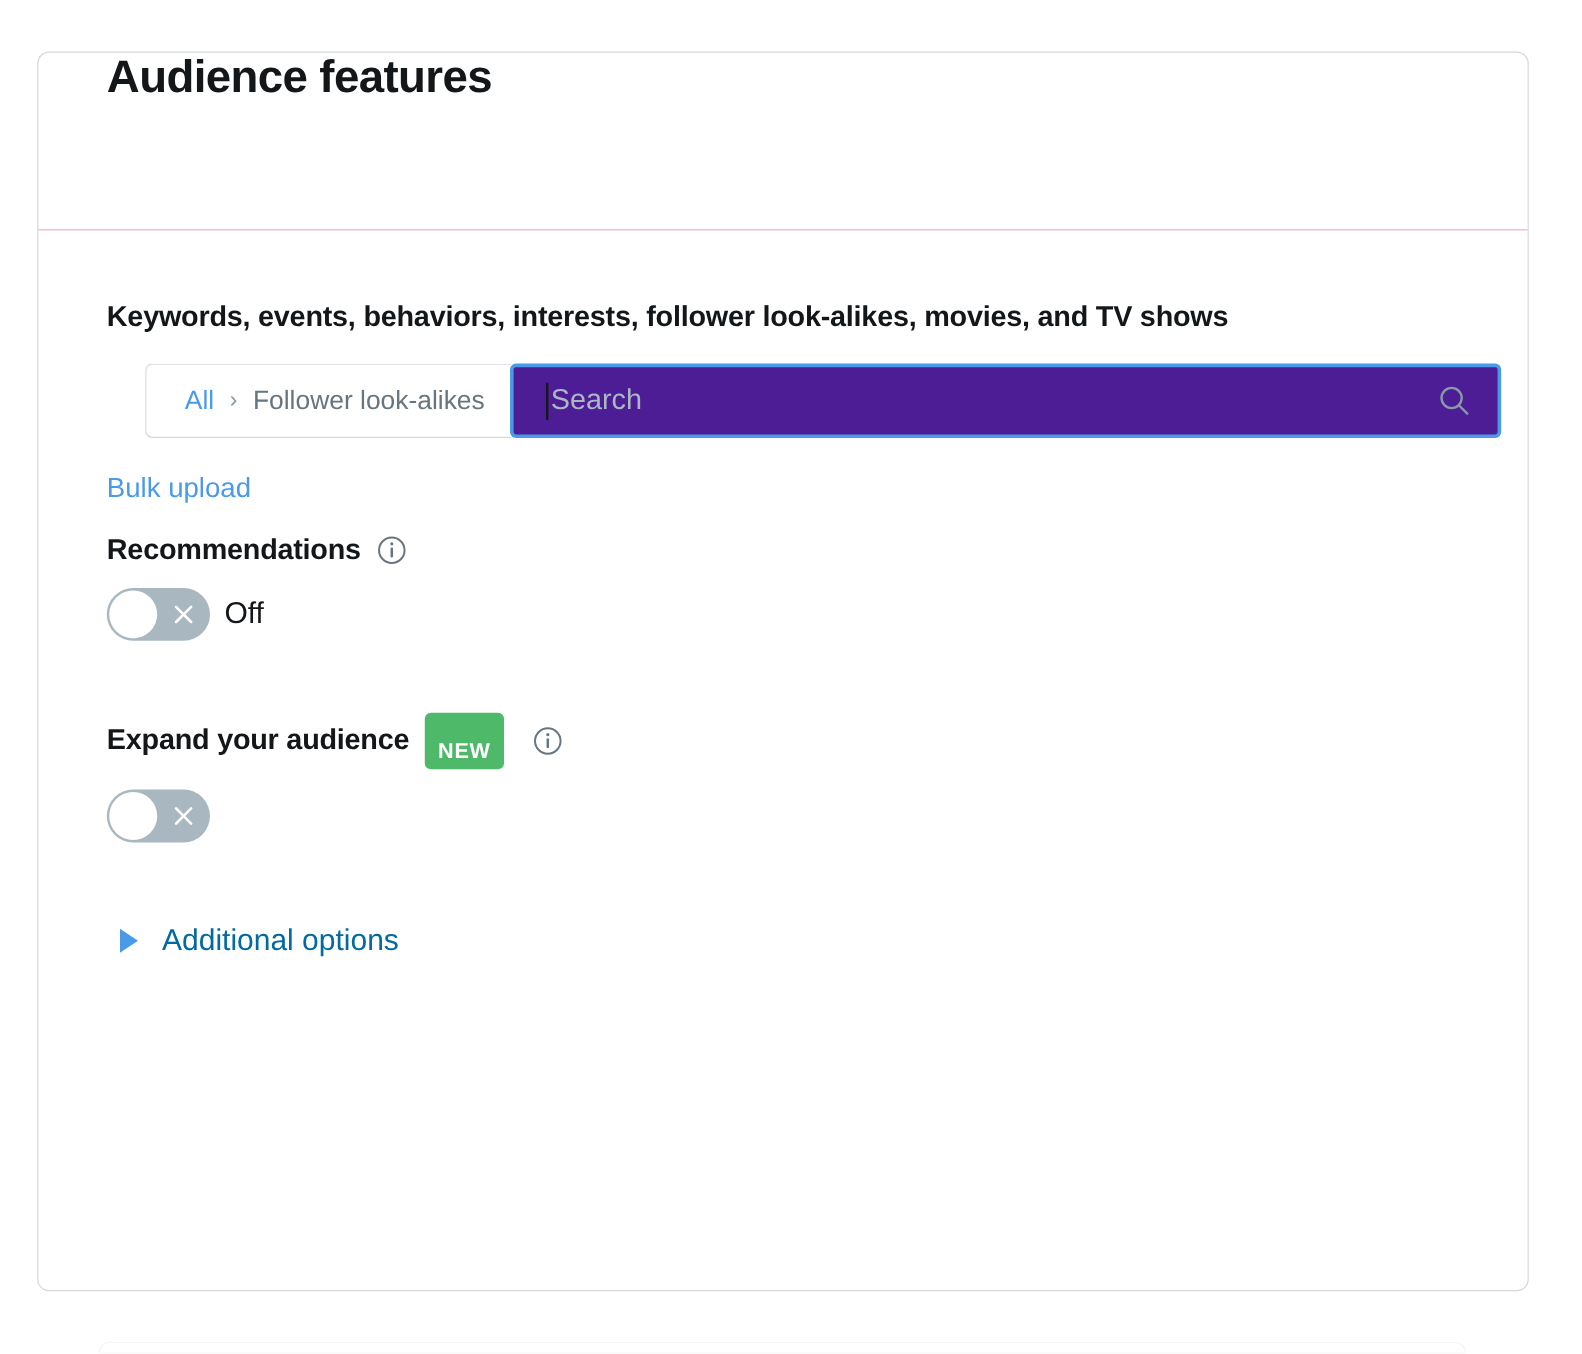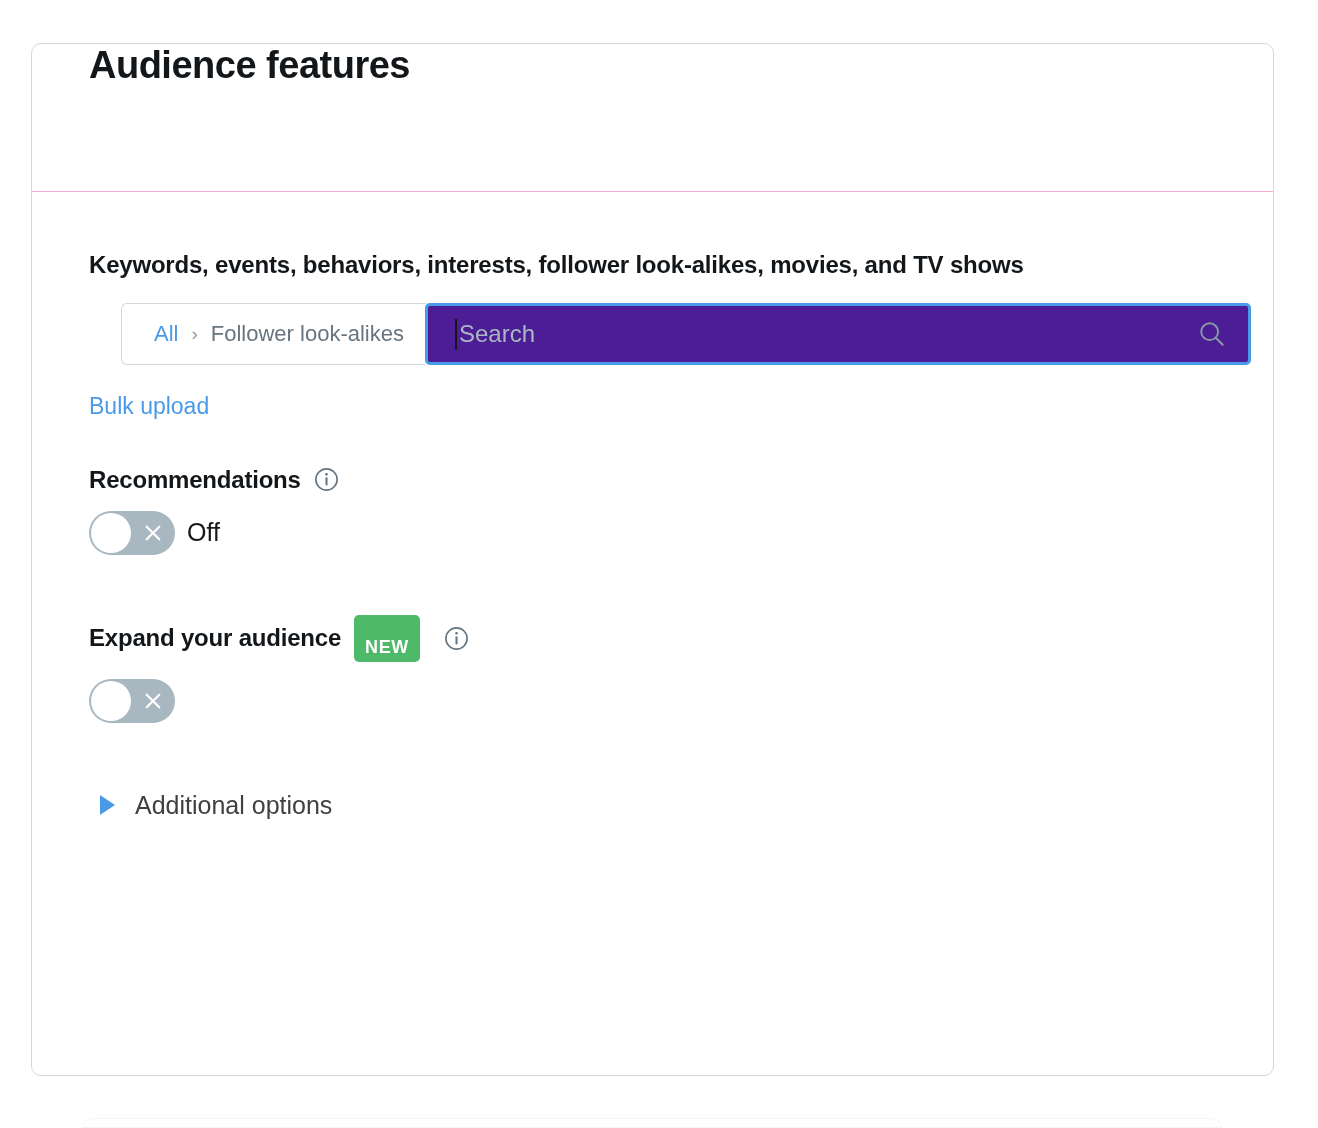--- a/index.html
+++ b/index.html
@@ -130,21 +130,21 @@
   
   .bulk-upload {
     display: inline-block;
     margin-top: 28px;
     font-size: 23px;
     color: #4a9ae8;
     cursor: pointer;
   }
 
   
-  .toggle-block { margin-top: 46px; }
+  .toggle-block { margin-top: 25px; }
   .toggle-block.spaced { margin-top: 60px; }
 
   .block-label-row {
     display: flex;
     align-items: center;
     gap: 13px;
     margin-bottom: 17px;
   }
   .block-label {
     font-size: 24px;
@@ -218,21 +218,21 @@
   .disclosure-triangle {
     width: 0;
     height: 0;
     border-left: 15px solid #4a9ae8;
     border-top: 10px solid transparent;
     border-bottom: 10px solid transparent;
     flex: 0 0 auto;
   }
   .additional-options-label {
     font-size: 25px;
-    color: #404040;
+    color: #0369a1;
   }
 
   
   .next-card-peek {
     position: absolute;
     left: 82px;
     top: 1118px;
     width: 1140px;
     height: 10px;
     border: 1px solid #f3f5f6;

